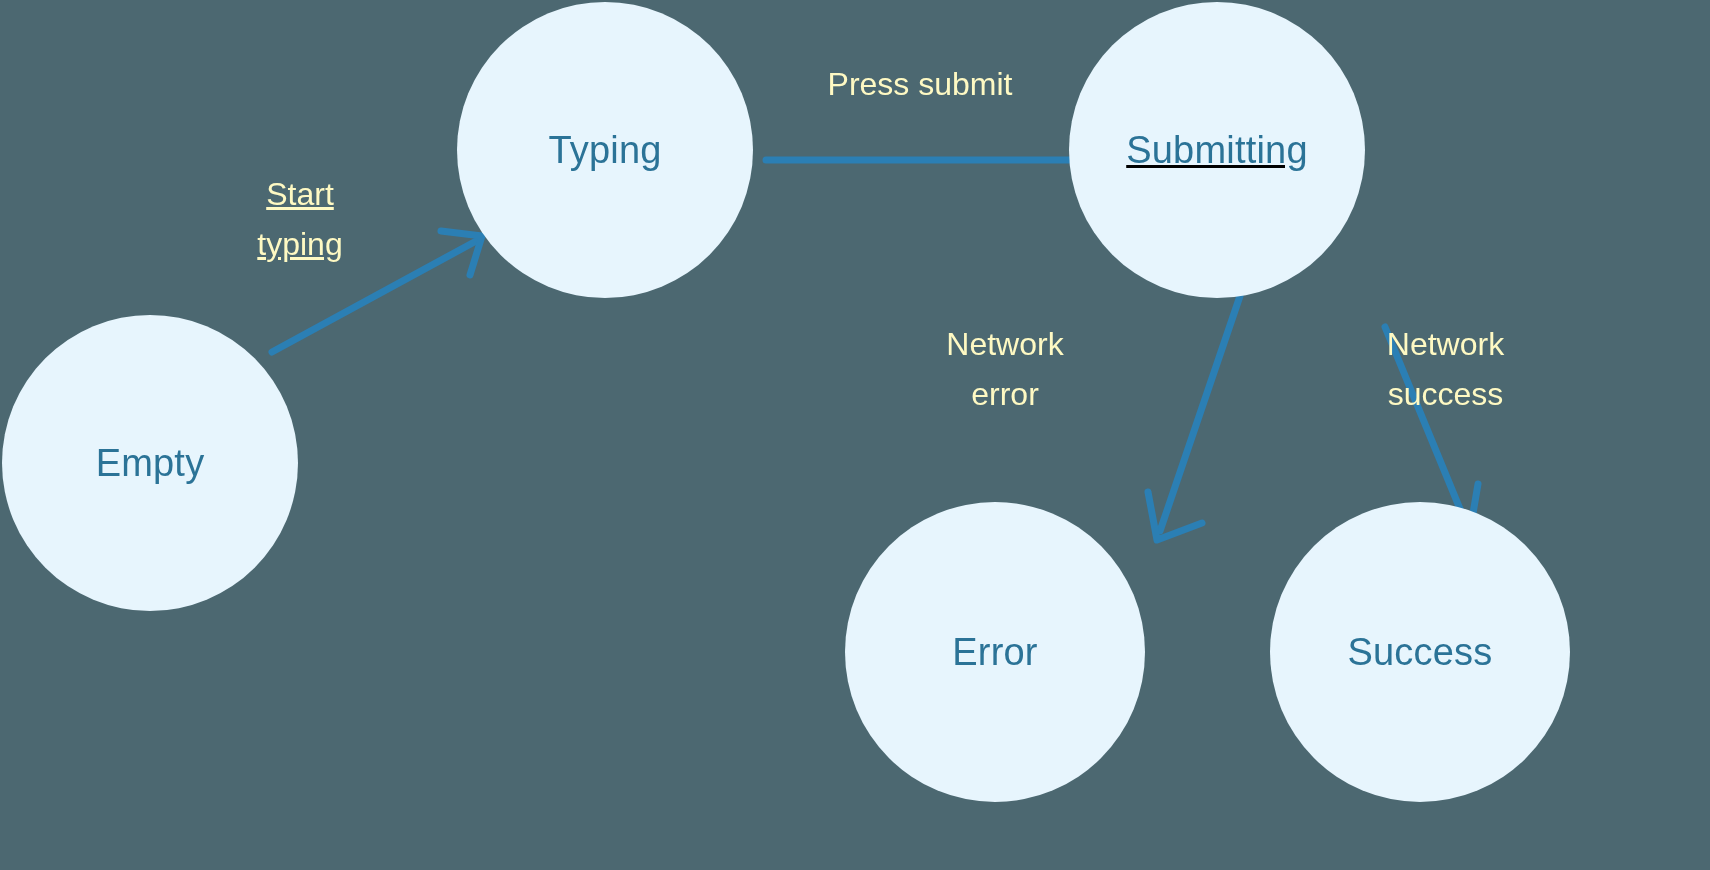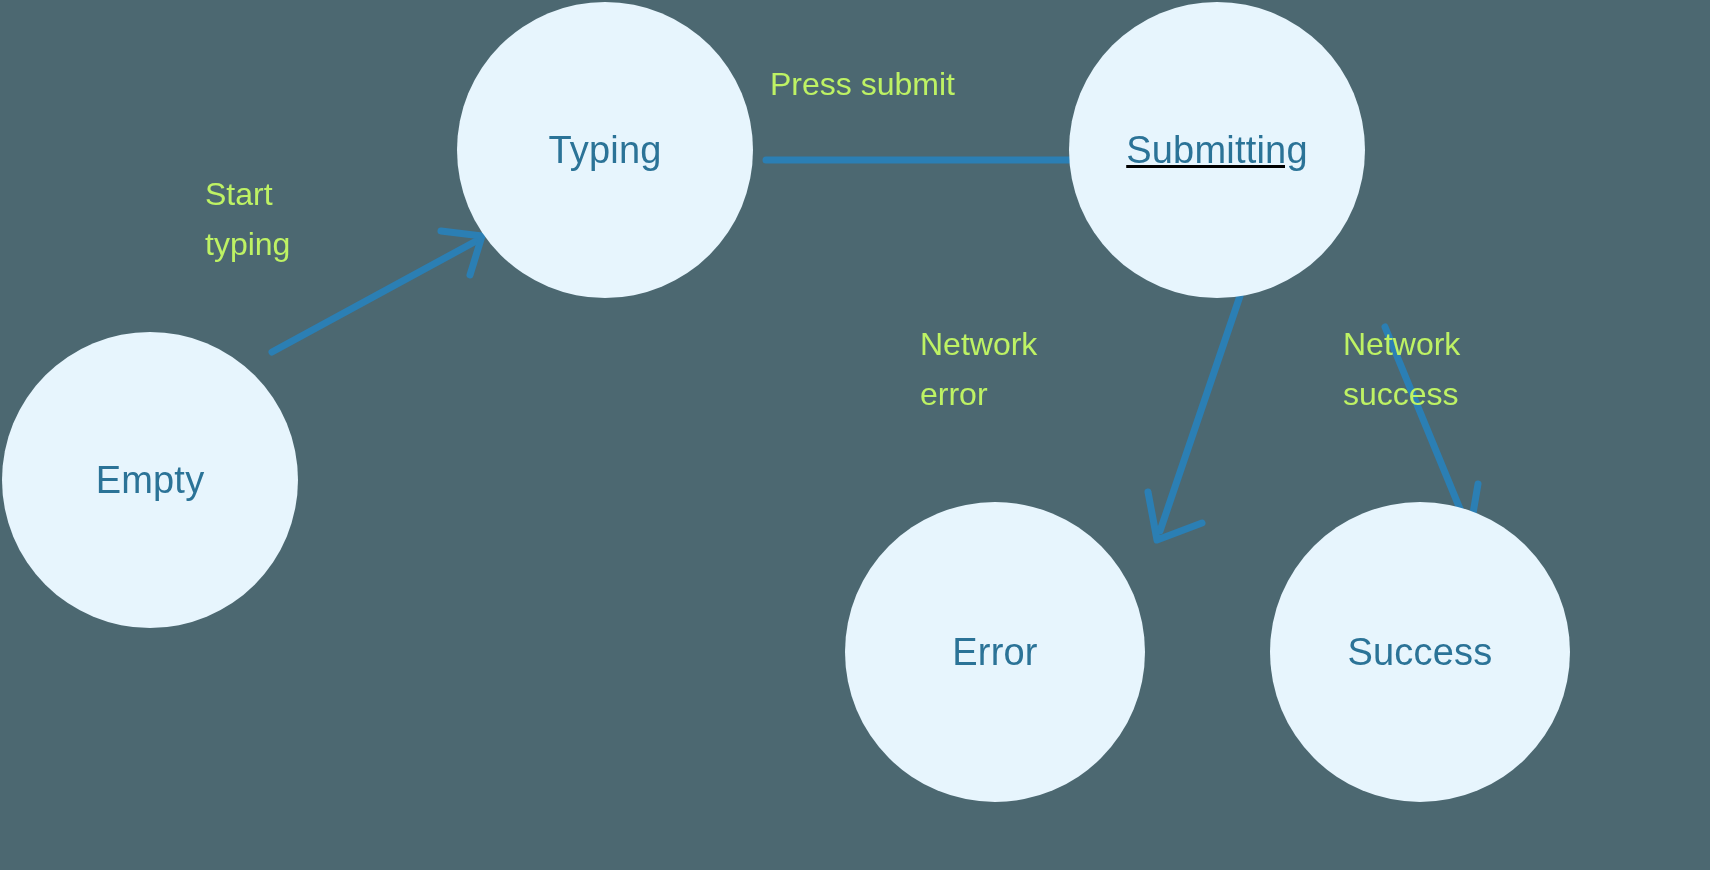--- a/index.html
+++ b/index.html
@@ -39,24 +39,25 @@
     color: #2b7397;
     font-size: 38px;
     font-weight: 400;
     letter-spacing: 0.2px;
     text-align: center;
     white-space: nowrap;
     line-height: 1;
   }
   .edge-label {
     position: absolute;
-    color: #bef264;
+    color: #fef9c3;
     font-size: 32px;
     font-weight: 400;
     line-height: 1.55;
+    text-align: center;
     white-space: pre-line;
   }
 </style>
 </head>
 <body>
 
 <div id="diagram-root">
 
   <svg id="diagram-svg" viewBox="0 0 1710 870" xmlns="http://www.w3.org/2000/svg">
 
@@ -74,41 +75,41 @@
       <line x1="1240" y1="296" x2="1160" y2="531" stroke="#2b7fb4" stroke-width="7" stroke-linecap="round"></line>
       <polyline points="1148,492 1157,540 1202,523" fill="none" stroke="#2b7fb4" stroke-width="7" stroke-linecap="round" stroke-linejoin="round"></polyline>
     </g>
 
     <g>
       <line x1="1385" y1="327" x2="1465" y2="521" stroke="#2b7fb4" stroke-width="7" stroke-linecap="round"></line>
       <polyline points="1424,516 1470,531 1478,484" fill="none" stroke="#2b7fb4" stroke-width="7" stroke-linecap="round" stroke-linejoin="round"></polyline>
     </g>
   </svg>
 
-  <div class="state-node" style="left:2px; top:332px; width:296px; height:296px;">
+  <div class="state-node" style="left:2px; top:315px; width:296px; height:296px;">
     <span class="state-label">Empty</span>
   </div>
 
   <div class="state-node" style="left:457px; top:2px; width:296px; height:296px;">
     <span class="state-label">Typing</span>
   </div>
 
   <div class="state-node" style="left:1069px; top:2px; width:296px; height:296px;text-decoration:underline;">
     <span class="state-label">Submitting</span>
   </div>
 
   <div class="state-node" style="left:845px; top:502px; width:300px; height:300px;">
     <span class="state-label">Error</span>
   </div>
 
   <div class="state-node" style="left:1270px; top:502px; width:300px; height:300px;">
     <span class="state-label">Success</span>
   </div>
 
-  <div class="edge-label" style="left:205px; top:170px; width:190px;">Start
+  <div class="edge-label" style="left:205px; top:170px; width:190px;text-decoration:underline;">Start
 typing</div>
 
   <div class="edge-label" style="left:770px; top:60px; width:300px;">Press submit</div>
 
   <div class="edge-label" style="left:920px; top:320px; width:170px;">Network
 error</div>
 
   <div class="edge-label" style="left:1343px; top:320px; width:205px;">Network
 success</div>
 

